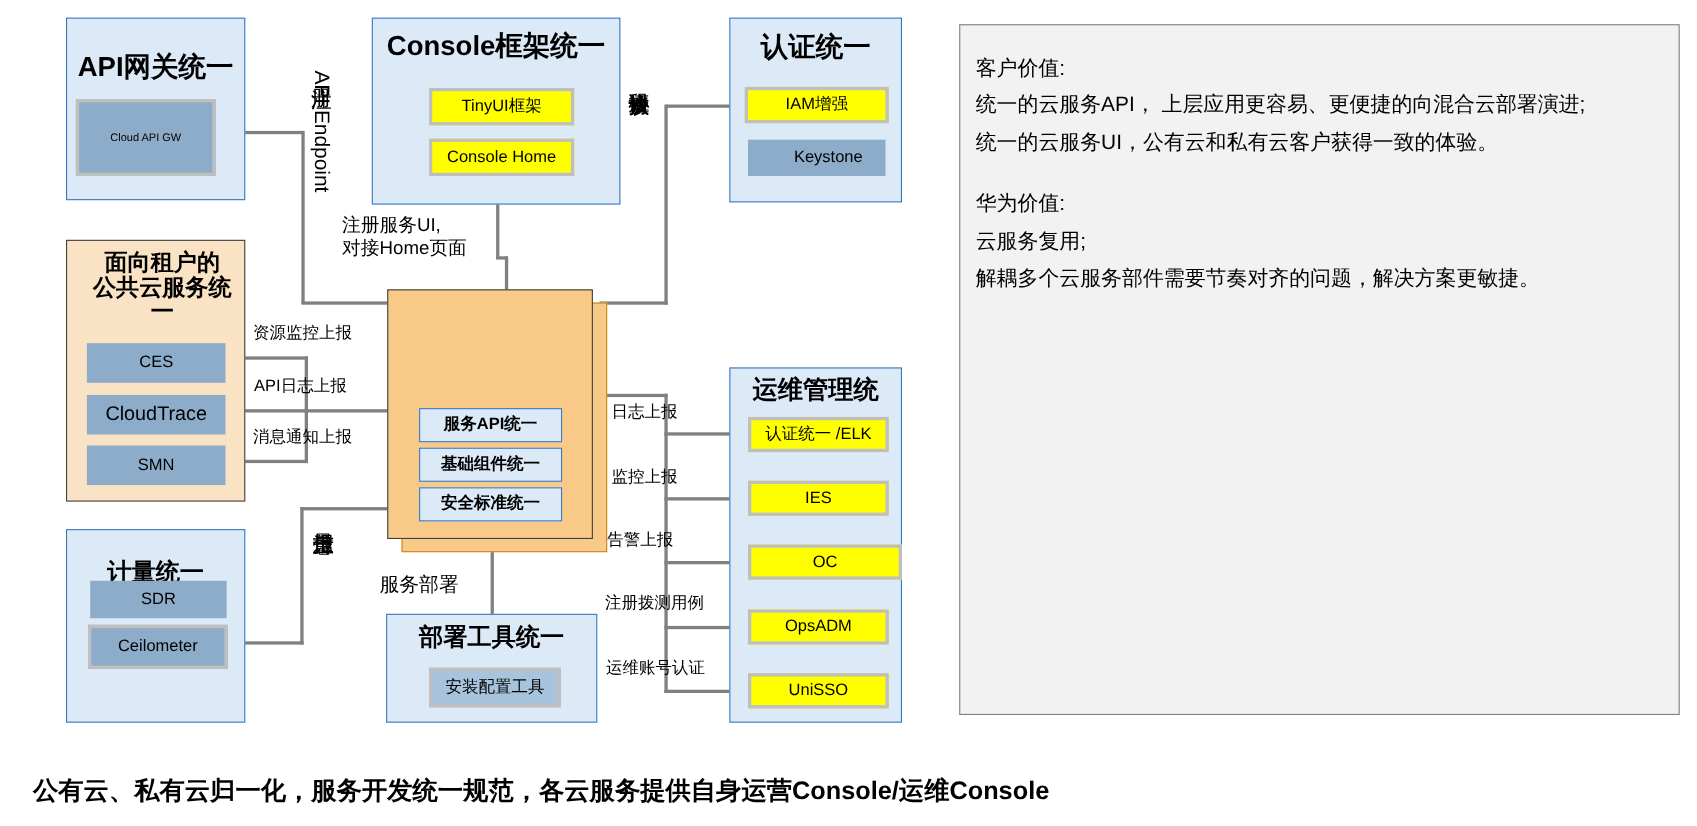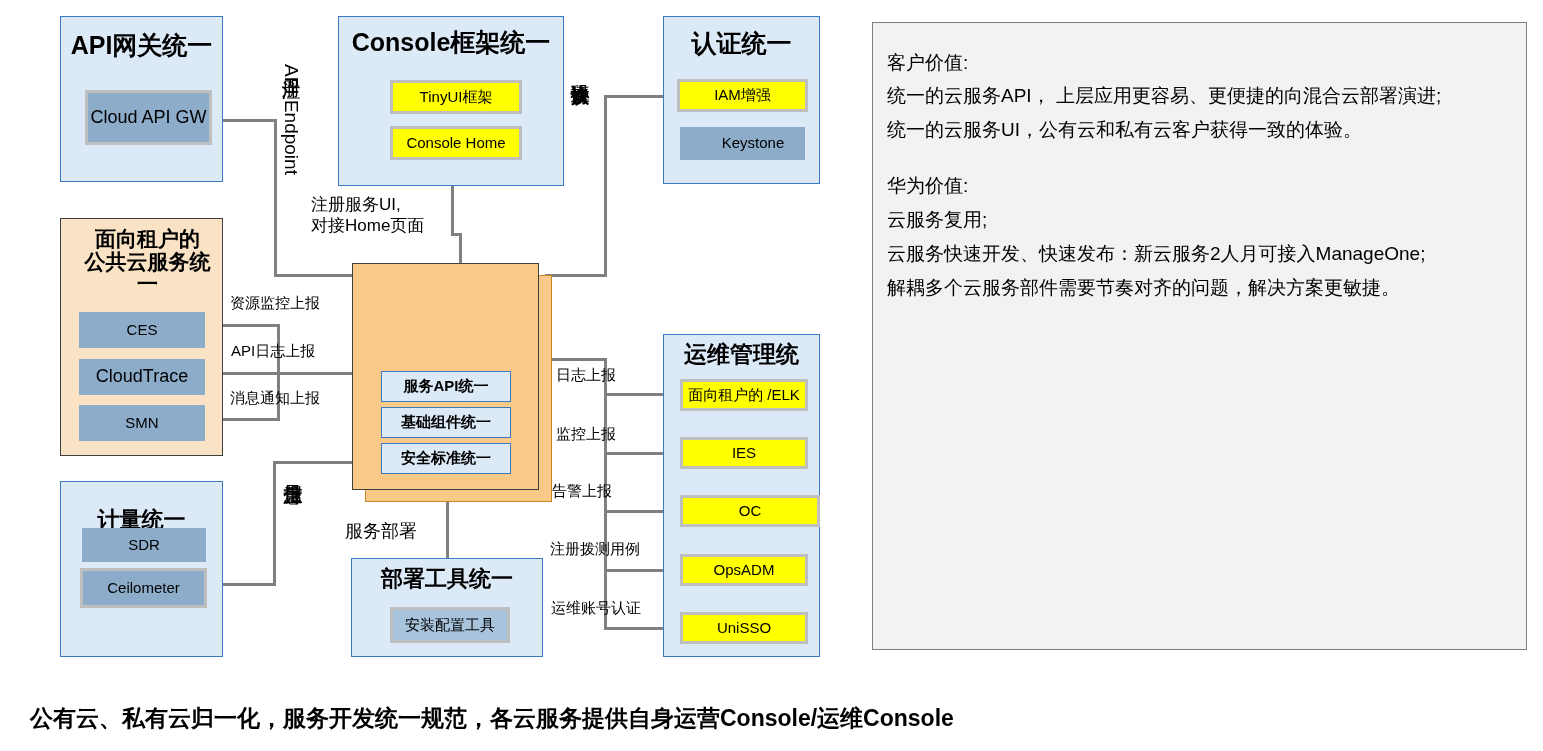--- a/index.html
+++ b/index.html
@@ -164,22 +164,22 @@
 
   <div class="ln lnh" style="left:545px; top:358px; width:62px;"></div>
   <div class="ln lnv" style="left:604px; top:358px; height:272px;"></div>
   <div class="ln lnh" style="left:604px; top:393px; width:62px;"></div>
   <div class="ln lnh" style="left:604px; top:452px; width:62px;"></div>
   <div class="ln lnh" style="left:604px; top:510px; width:62px;"></div>
   <div class="ln lnh" style="left:604px; top:569px; width:62px;"></div>
   <div class="ln lnh" style="left:604px; top:627px; width:62px;"></div>
 
   <div class="group" style="left:60px; top:16px; width:163px; height:166px;">
-    <div class="group-title" style="font-size:25px; margin-top:15px;">API网关统一</div>
-    <div class="chip blue" style="left:24px; top:73px; width:127px; height:55px; font-size:18px;">
+    <div class="group-title" style="font-size:25px; margin-top:31px;">API网关统一</div>
+    <div class="chip blue" style="left:8px; top:73px; width:127px; height:70px; font-size:10px;">
       <span>Cloud API GW</span>
     </div>
   </div>
 
   <div class="group" style="left:338px; top:16px; width:226px; height:170px;">
     <div class="group-title" style="font-size:25px; margin-top:12px;">Console框架统一</div>
     <div class="chip yellow" style="left:51px; top:63px; width:132px; height:34px; font-size:15px;">
       <span>TinyUI框架</span>
     </div>
     <div class="chip yellow" style="left:51px; top:109px; width:132px; height:34px; font-size:15px;">
@@ -225,21 +225,21 @@
   <div class="group" style="left:351px; top:558px; width:192px; height:99px;">
     <div class="group-title" style="font-size:22px; margin-top:8px;">部署工具统一</div>
     <div class="chip greyblue" style="left:38px; top:48px; width:120px; height:36px; font-size:15px;">
       <span>安装配置工具</span>
     </div>
   </div>
 
   <div class="group" style="left:663px; top:334px; width:157px; height:323px;">
     <div class="group-title" style="font-size:23px; margin-top:7px;">运维管理统</div>
     <div class="chip yellow" style="left:16px; top:44px; width:128px; height:32px; font-size:15px;">
-      <span>面向租户的 /ELK</span>
+      <span>认证统一 /ELK</span>
     </div>
     <div class="chip yellow" style="left:16px; top:102px; width:128px; height:32px; font-size:15px;">
       <span>IES</span>
     </div>
     <div class="chip yellow" style="left:16px; top:160px; width:140px; height:32px; font-size:15px;">
       <span>OC</span>
     </div>
     <div class="chip yellow" style="left:16px; top:219px; width:128px; height:32px; font-size:15px;">
       <span>OpsADM</span>
     </div>
@@ -285,20 +285,19 @@
   <div id="value-panel" style="left:872px; top:22px; width:655px; height:628px; padding:24px 0 0 14px;">
     <div>
       <div class="vp-line" style="font-size:19px; line-height:32px;">客户价值:</div>
       <div class="vp-line" style="font-size:19px; line-height:34px;">统一的云服务API， 上层应用更容易、更便捷的向混合云部署演进;</div>
       <div class="vp-line" style="font-size:19px; line-height:34px;">统一的云服务UI，公有云和私有云客户获得一致的体验。</div>
     </div>
     <div class="vp-gap"></div>
     <div>
       <div class="vp-line" style="font-size:19px; line-height:34px;">华为价值:</div>
       <div class="vp-line" style="font-size:19px; line-height:34px;">云服务复用;</div>
-      <div class="vp-line" style="font-size:19px; line-height:34px;">云服务快速开发、快速发布：新云服务2人月可接入ManageOne;</div>
       <div class="vp-line" style="font-size:19px; line-height:34px;">解耦多个云服务部件需要节奏对齐的问题，解决方案更敏捷。</div>
     </div>
   </div>
 
   <div id="footer-caption" style="left:30px; top:703px; font-size:23px;">公有云、私有云归一化，服务开发统一规范，各云服务提供自身运营Console/运维Console</div>
 
 </div>
 
 </body></html>

